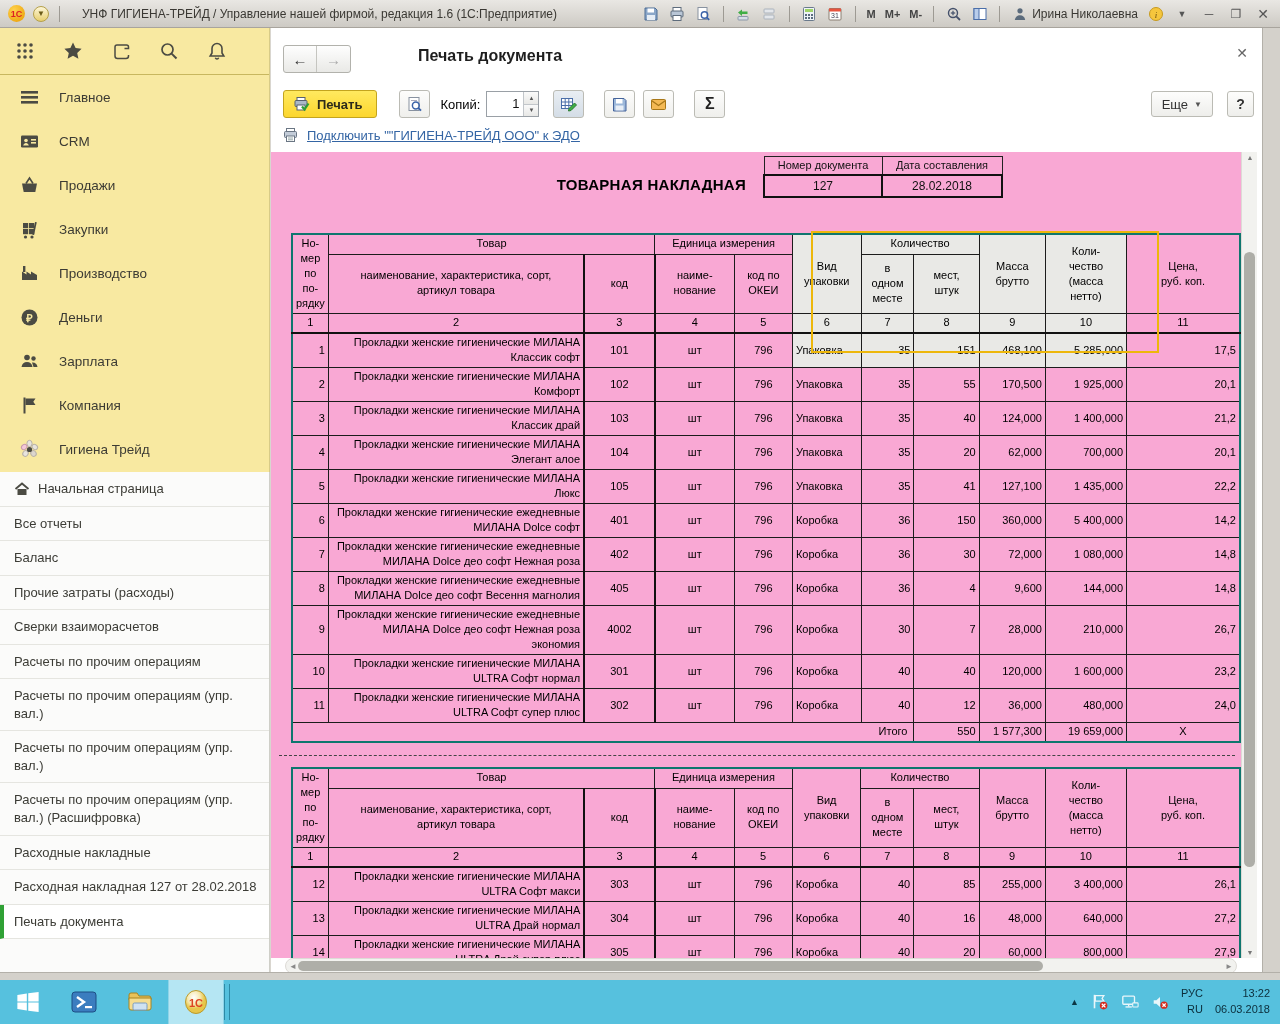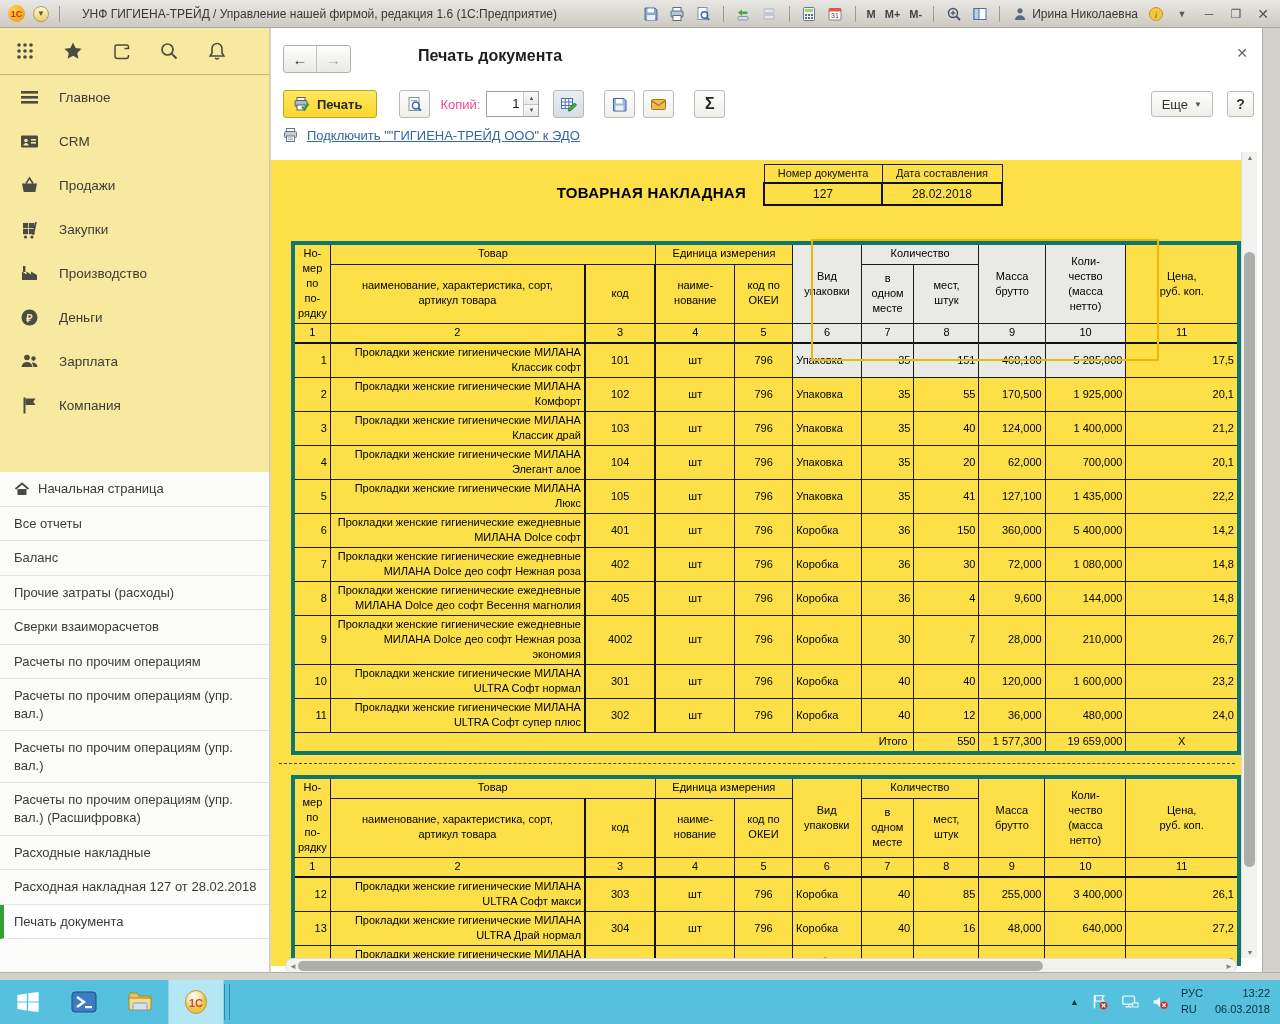--- a/index.html
+++ b/index.html
@@ -52,51 +52,51 @@
   .form-close { position:absolute; right:6px; top:0px; font-size:14px; color:#666; }
 
   .toolbar { position:absolute; left:12px; top:60px; right:8px; height:32px; display:flex; align-items:center; }
   .btn-print { display:inline-flex; align-items:center; gap:7px; height:28px; padding:0 14px 0 9px;
      background:linear-gradient(#ffe95f,#fcd62e); border:1px solid #c3a41e; border-radius:3px;
      font-size:13px; font-weight:bold; color:#2c2a1a; }
   .btn-print svg { width:17px; height:17px; }
   .sqbtn { width:31px; height:28px; border:1px solid #bbbbb4; border-radius:3px; background:linear-gradient(#fdfdfc,#efefec);
      display:inline-flex; align-items:center; justify-content:center; }
   .sqbtn svg { width:17px; height:17px; }
-  .copies-label { font-size:13px; color:#ec4899; margin:0 6px 0 10px; }
+  .copies-label { font-size:13px; color:#000000; margin:0 6px 0 10px; }
   .spinbox { display:inline-flex; height:26px; border:1px solid #9aa0a6; background:#fff; }
   .spin-val { width:36px; font-size:13px; text-align:right; padding:0 4px; line-height:24px; color:#111; }
   .spin-arrows { width:15px; border-left:1px solid #c2c6ca; display:flex; flex-direction:column; }
   .spin-arrows div { flex:1; font-size:6px; color:#555; display:flex; align-items:center; justify-content:center; background:linear-gradient(#fafafa,#e8e8e6); }
   .spin-arrows div:first-child { border-bottom:1px solid #c2c6ca; }
   .sigma { font-size:16px; font-weight:bold; color:#222; }
   .tb-spacer { flex:1; }
   .btn-more { height:26px; padding:0 10px; border:1px solid #bbbbb4; border-radius:3px; background:linear-gradient(#fdfdfc,#eeeeeb);
      font-size:13px; color:#333; display:inline-flex; align-items:center; gap:6px; }
   .btn-more .car { font-size:8px; color:#555; }
   .btn-help { width:27px; height:26px; border:1px solid #bbbbb4; border-radius:3px; background:linear-gradient(#fdfdfc,#eeeeeb);
      font-size:14px; font-weight:bold; color:#333; display:inline-flex; align-items:center; justify-content:center; margin-left:14px; }
 
   .linkrow { position:absolute; left:12px; top:99px; display:flex; align-items:center; gap:8px; }
   .linkrow .ic { width:16px; height:16px; } .linkrow svg { width:16px; height:16px; }
   .edo-link { font-size:13px; color:#3465a4; text-decoration:underline; }
 
   
-  .doc-area { position:absolute; left:0; top:132px; width:970px; height:806px; background:#fde047; overflow:hidden; }
+  .doc-area { position:absolute; left:0; top:124px; width:970px; height:806px; background:#f9a8d4; overflow:hidden; }
   .mini-head { position:absolute; left:492px; top:4px; border-collapse:collapse; }
   .mini-head td { border:1px solid #222; font-size:11px; text-align:center; color:#111; }
   .mini-head tr.lab td { height:18px; padding:0 6px; }
   .mini-head tr.val td { height:22px; border:2px solid #111; font-size:12px; }
   .mini-head td.c1 { width:118px; } .mini-head td.c2 { width:120px; }
   .doc-title { position:absolute; left:180px; top:24px; width:295px; text-align:right; font-size:15px; font-weight:bold; color:#000; letter-spacing:0.3px; }
 
   table.waybill { position:absolute; left:20px; border-collapse:collapse; table-layout:fixed; }
   table.waybill th, table.waybill td { border:1px solid #1c1c1c; font-size:11px; font-weight:normal; color:#000;
       padding:1px 3px 2px 3px; line-height:15px; overflow:hidden; white-space:pre-line; vertical-align:middle; }
-  table.waybill { border:4px solid #0f766e; }
+  table.waybill { border:2px solid #0f766e; }
   tr.hrow1 th { height:14px; text-align:center; }
   tr.hrow2 th { height:57px; text-align:center; }
   tr.digits td { height:14px; text-align:center; border-bottom:2px solid #111; }
   td.c-num { text-align:right; padding-right:4px; vertical-align:top; }
   td.c-name { text-align:right; vertical-align:top; }
   .code-col { border-left:2px solid #111 !important; border-right:2px solid #111 !important; }
   td.c-center { text-align:center; vertical-align:top; }
   td.c-left { text-align:left; vertical-align:top; }
   td.c-right { text-align:right; vertical-align:top; }
   td.c-price { text-align:right; padding-right:32px; vertical-align:top; white-space:nowrap; }
@@ -118,21 +118,21 @@
 
   
   .taskbar { position:absolute; left:0; top:980px; width:1280px; height:44px; background:#56c1de; display:flex; align-items:stretch; }
   .tk-btn { width:56px; display:flex; align-items:center; justify-content:center; }
   .tk-btn svg { width:26px; height:26px; }
   .tk-btn.active { background:#b5e6f3; border-left:1px solid #8fd4e8; border-right:1px solid #8fd4e8; }
   .tk-lines { width:6px; border-left:1px solid #2d8aa6; border-right:1px solid #2d8aa6; margin:4px 0; }
   .tray { margin-left:auto; display:flex; align-items:center; gap:12px; padding-right:10px; }
   .tray .ic { width:18px; height:18px; } .tray svg { width:18px; height:18px; }
   .tray-caret { font-size:9px; color:#0c3644; }
-  .tray-text { font-size:11px; color:#0b2d3a; text-align:left; line-height:1.45; }
+  .tray-text { font-size:11px; color:#0b2d3a; text-align:right; line-height:1.45; }
   .tray-clock { font-size:11px; color:#0b2d3a; text-align:right; line-height:1.45; }
 </style>
 </head>
 <body>
 
 <div class="screen">
 
   <div class="titlebar">
     <span class="logo-1c">1С</span>
     <span class="dd-circle">▼</span>
@@ -337,20 +337,33 @@
             </svg></span>
           <span>Зарплата</span>
         </div>
         <div class="section-item">
           <span class="ic"><svg viewBox="0 0 21 21">
               <rect x="4.5" y="2.5" width="2" height="16" fill="#4b4b43"></rect>
               <path d="M6.5 3.5h10l-2.2 3.2 2.2 3.3h-10z" fill="#4b4b43"></path>
             </svg></span>
           <span>Компания</span>
         </div>
+        <div class="section-item">
+          <span class="ic"><svg viewBox="0 0 21 21">
+              <g>
+                <ellipse cx="10.5" cy="4.5" rx="2.6" ry="3.2" fill="#e8e4de" stroke="#b9b2a8"></ellipse>
+                <ellipse cx="15.8" cy="8" rx="3" ry="2.4" fill="#e8e4de" stroke="#b9b2a8" transform="rotate(40 15.8 8)"></ellipse>
+                <ellipse cx="14.5" cy="14.5" rx="2.6" ry="3" fill="#dcd6ce" stroke="#b9b2a8" transform="rotate(-35 14.5 14.5)"></ellipse>
+                <ellipse cx="6.5" cy="14.5" rx="2.6" ry="3" fill="#e8e4de" stroke="#b9b2a8" transform="rotate(35 6.5 14.5)"></ellipse>
+                <ellipse cx="5.2" cy="8" rx="3" ry="2.4" fill="#f3c8d8" stroke="#c99aad" transform="rotate(-40 5.2 8)"></ellipse>
+                <circle cx="10.5" cy="10.5" r="2.6" fill="#4a4a44"></circle>
+              </g>
+            </svg></span>
+          <span>Гигиена Трейд</span>
+        </div>
       </div>
   </div>
 
   <div class="side-white">
     <div>
         <div class="nav-item">
           <span class="ic"><svg viewBox="0 0 16 16">
               <path d="M1.5 8L8 2.5 14.5 8" fill="none" stroke="#4b4b43" stroke-width="1.8"></path>
               <path d="M3.5 8v6h9V8" fill="#4b4b43"></path>
             </svg></span>

